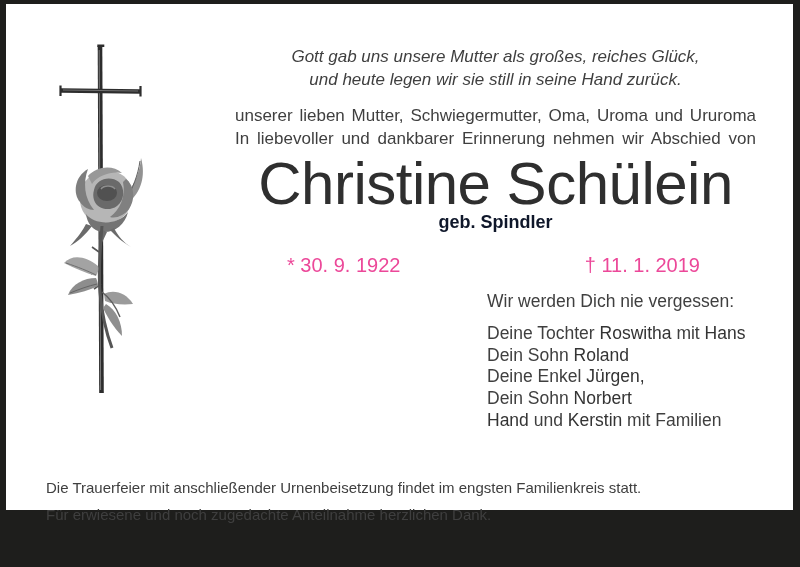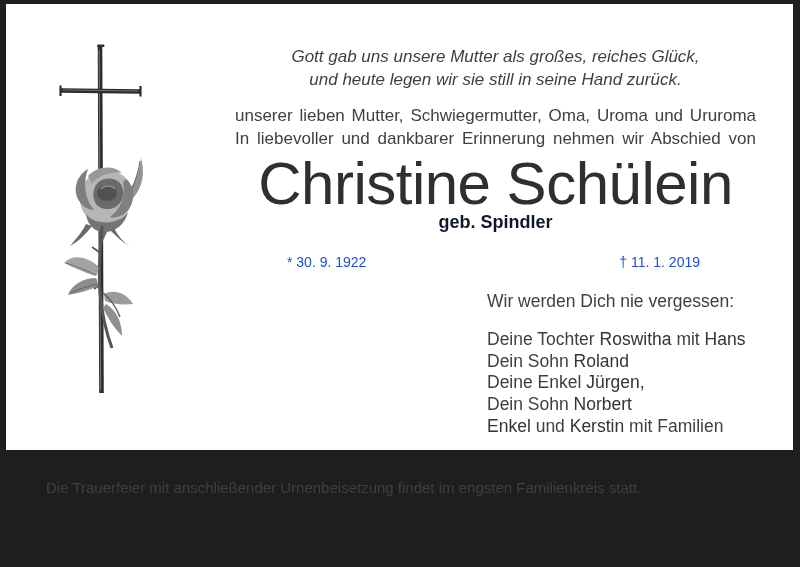--- a/index.html
+++ b/index.html
@@ -2,21 +2,21 @@
 <html lang="de"><head>
 <meta charset="utf-8">
 <style>
   html,body{margin:0;padding:0;}
   body{
     width:800px;height:567px;position:relative;overflow:hidden;
     background:#1e1e1c;
     font-family:"Liberation Sans","DejaVu Sans",sans-serif;
   }
   .card{
-    position:absolute;left:6px;top:4px;width:787px;height:446px;
+    position:absolute;left:6px;top:4px;width:787px;height:506px;
     background:#ffffff;color:#3d3d3d;
   }
   .b{font-weight:400;color:#343434;}
   .illustration{position:absolute;left:22px;top:22px;width:202px;height:424px;}
 
   .verse{
     position:absolute;left:229px;top:42px;width:521px;
     font-style:italic;font-size:17px;line-height:22.5px;text-align:center;
     color:#3f3f3f;
   }
@@ -29,30 +29,30 @@
     position:absolute;left:229px;top:150px;width:521px;
     font-size:60px;line-height:60px;font-weight:400;letter-spacing:-0.5px;
     text-align:center;color:#2f2f2f;white-space:nowrap;
   }
   .maiden-name{
     position:absolute;left:229px;top:208px;width:521px;
     font-size:18px;font-weight:700;text-align:center;color:#0f172a;
   }
   .dates{
     position:absolute;left:229px;top:250px;width:521px;
-    font-size:14px;color:#1d4ed8;
+    font-size:20px;color:#ec4899;
     display:flex;justify-content:space-between;
   }
   .dates .birth{margin-left:52px;}
   .dates .death{margin-right:56px;}
   .farewell{
     position:absolute;left:481px;top:287px;
     font-size:17.5px;line-height:21.8px;color:#3f3f3f;white-space:nowrap;
   }
-  .farewell-heading{margin-bottom:16px;}
+  .farewell-heading{margin-bottom:10px;}
   .place-date{
     position:absolute;left:40px;top:429px;
     font-size:18px;color:#3f3f3f;white-space:nowrap;
   }
   .closing{
     position:absolute;left:40px;top:470px;
     font-size:15px;line-height:27px;color:#3f3f3f;white-space:nowrap;
   }
 </style>
 </head>
@@ -119,21 +119,22 @@
     <span class="birth">* 30. 9. 1922</span>
     <span class="death">† 11. 1. 2019</span>
   </div>
 
   <div class="farewell">
     <div class="farewell-heading">Wir werden Dich nie vergessen:</div>
     <div><span>Deine Tochter </span><span class="b">Roswitha</span><span> mit </span><span class="b">Hans</span></div>
     <div><span>Dein Sohn </span><span class="b">Roland</span></div>
     <div><span>Deine Enkel </span><span class="b">Jürgen,</span></div>
     <div><span>Dein Sohn </span><span class="b">Norbert</span></div>
-    <div><span class="b">Enkel</span><span> und </span><span class="b">Kerstin</span><span> mit Familien</span></div>
+    <div><span class="b">Hand</span><span> und </span><span class="b">Kerstin</span><span> mit Familien</span></div>
   </div>
 
 
   <div class="closing">
     <div>Die Trauerfeier mit anschließender Urnenbeisetzung findet im engsten Familienkreis statt.</div>
+    <div>Für erwiesene und noch zugedachte Anteilnahme herzlichen Dank.</div>
   </div>
 
 </div>
 
 </body></html>

